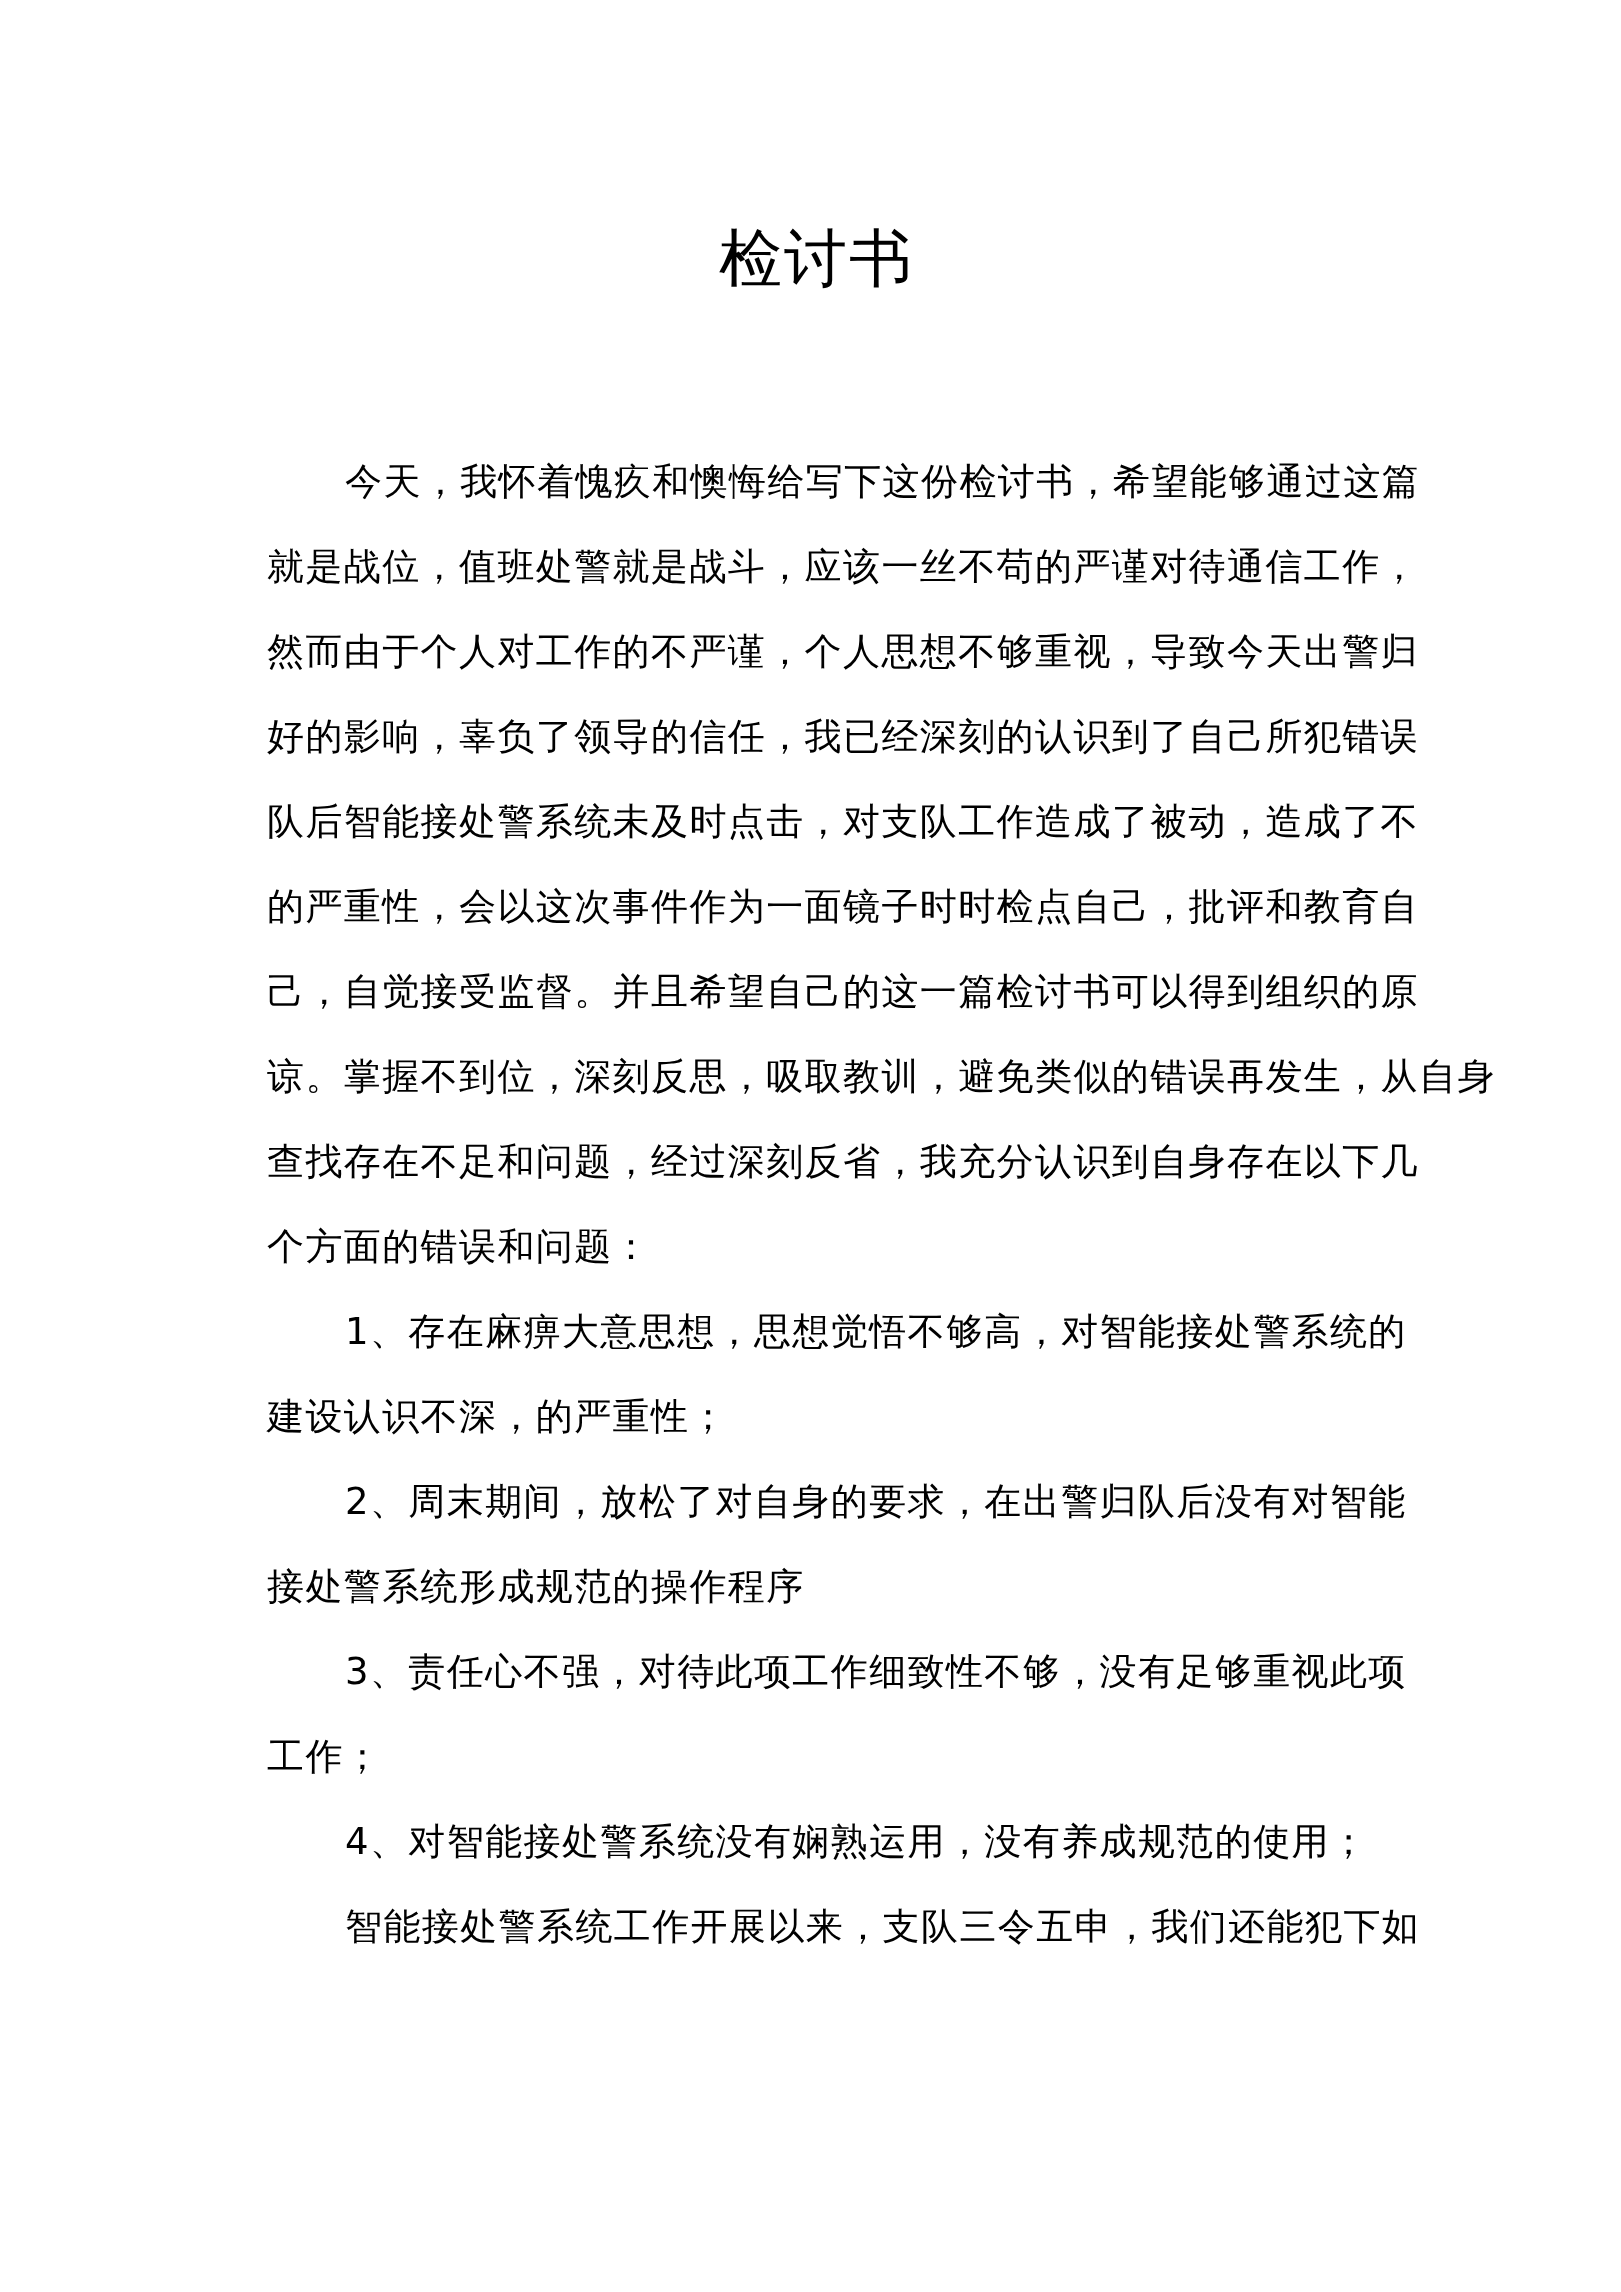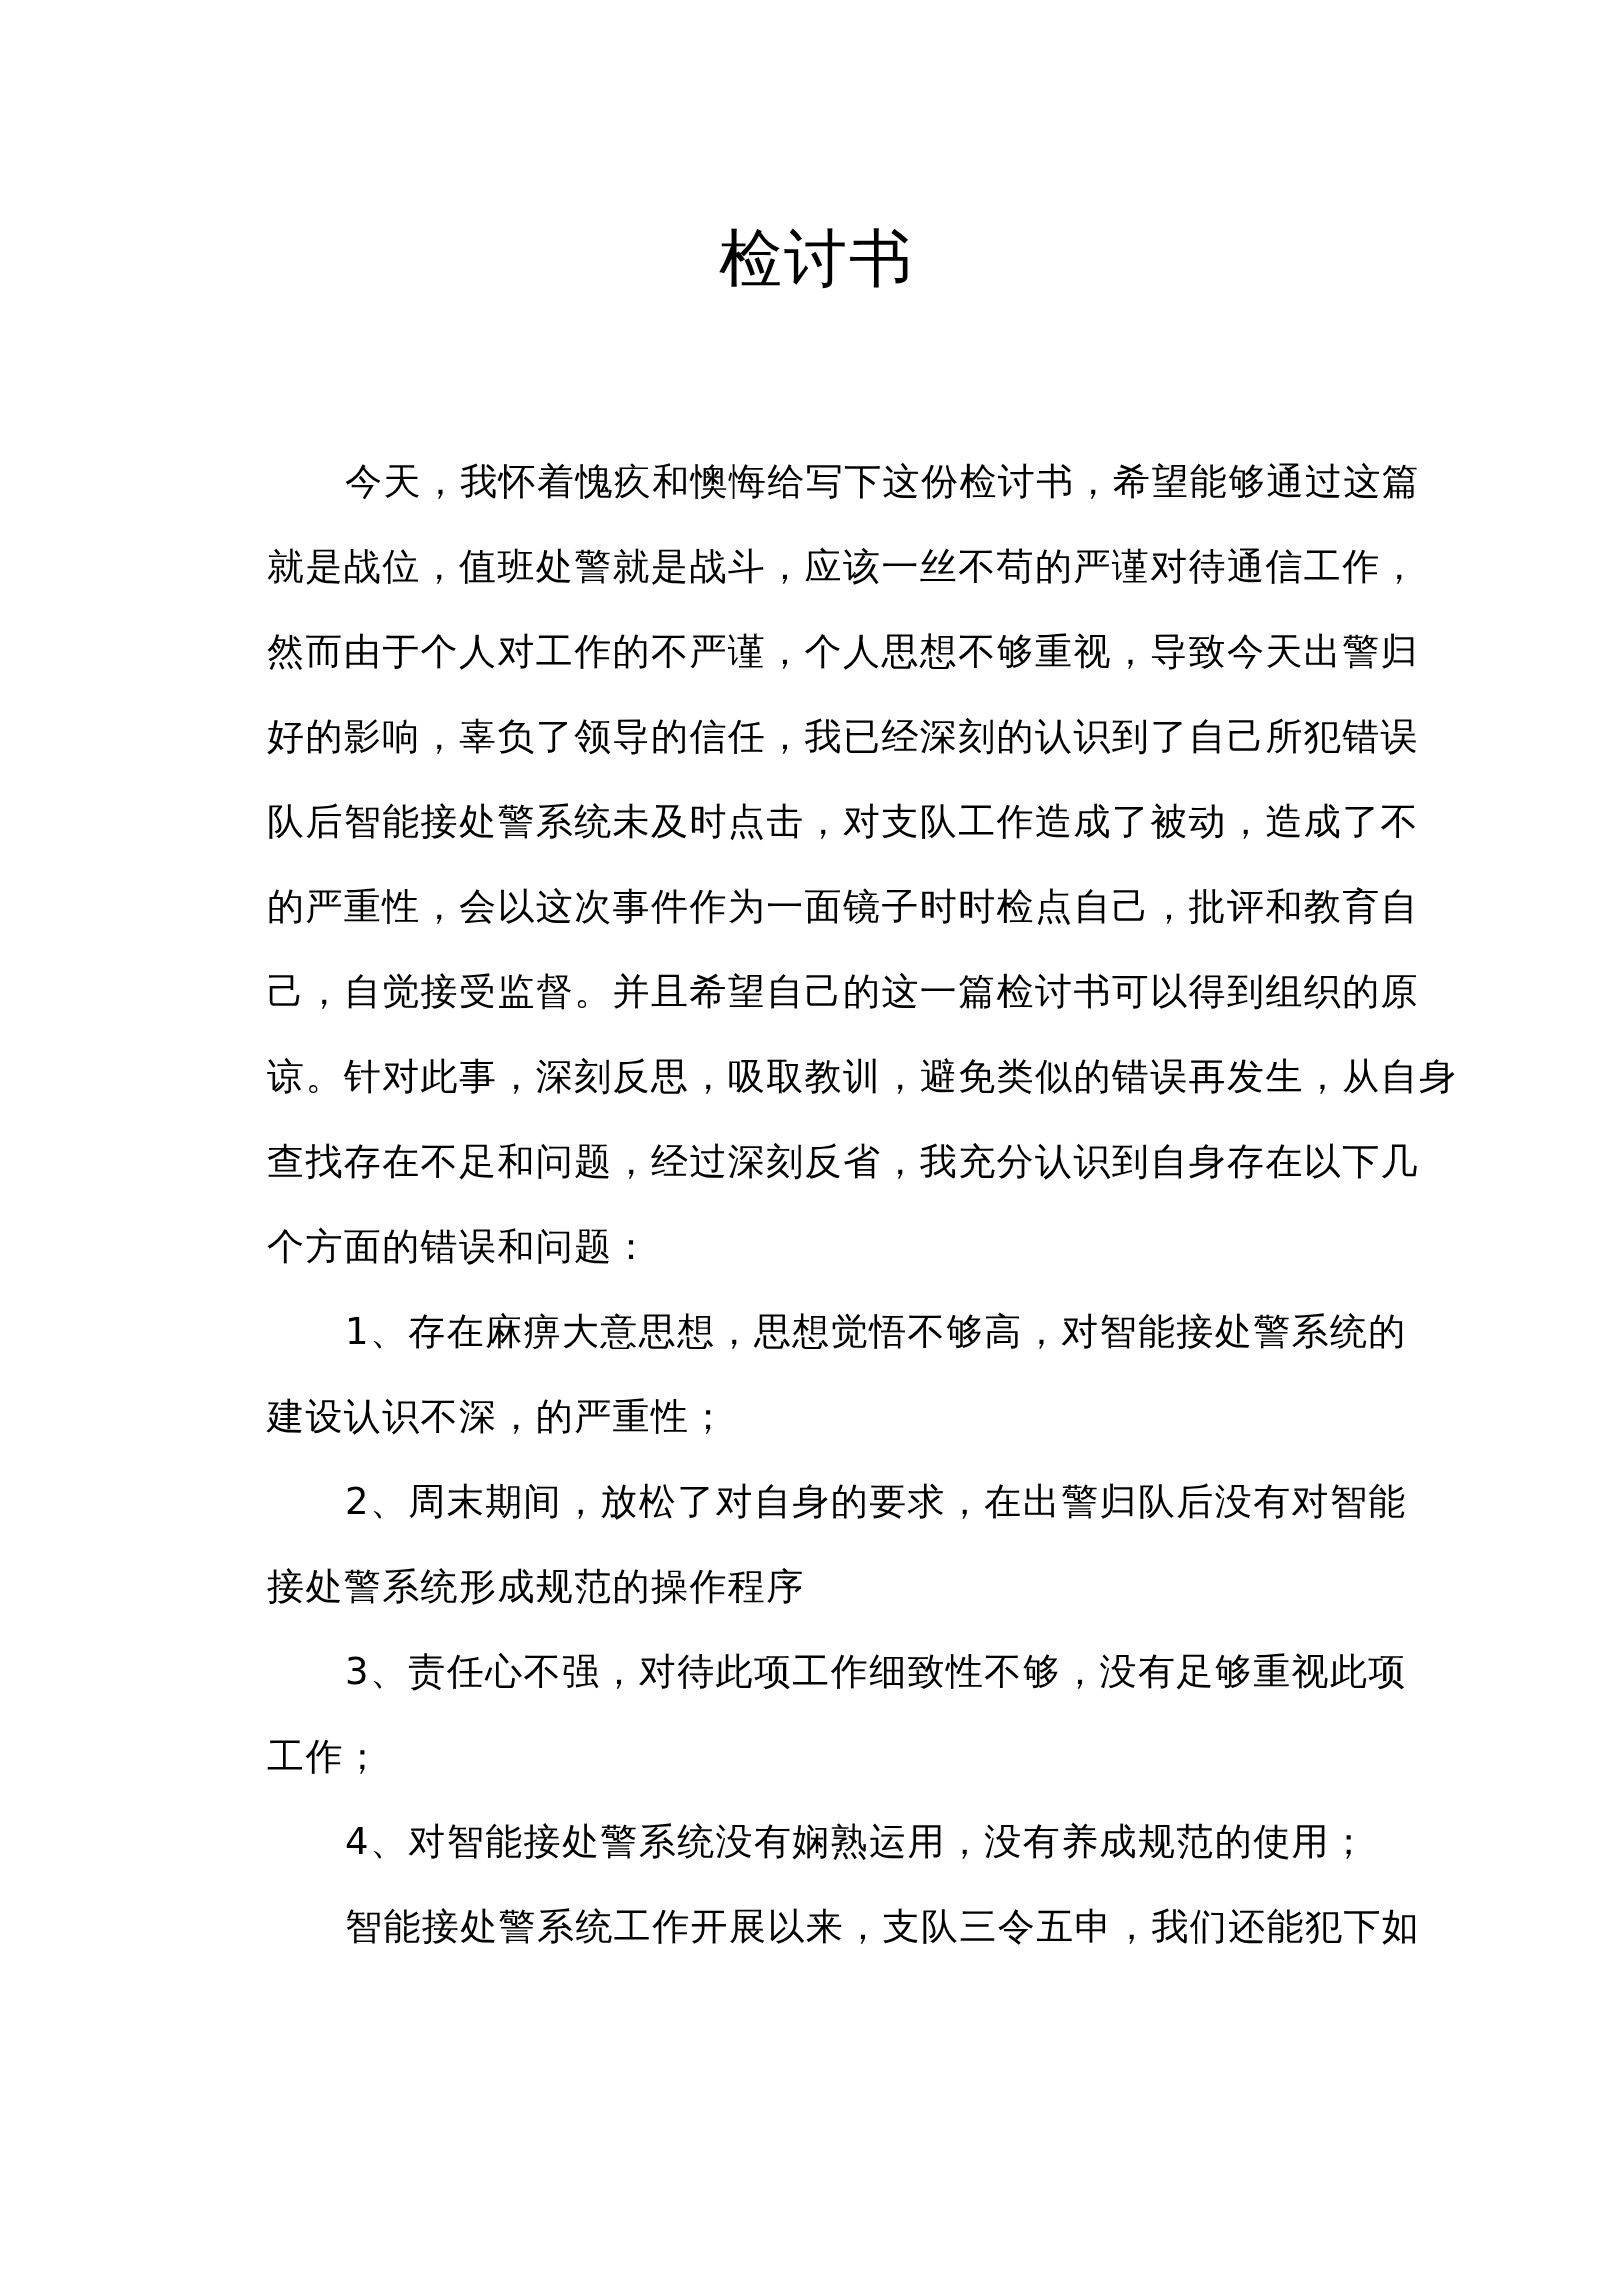--- a/index.html
+++ b/index.html
@@ -63,21 +63,21 @@
   <h1 class="title">检讨书</h1>
 
   <div class="body">
     <span class="line indent">今天，我怀着愧疚和懊悔给写下这份检讨书，希望能够通过这篇</span>
     <span class="line">就是战位，值班处警就是战斗，应该一丝不苟的严谨对待通信工作，</span>
     <span class="line">然而由于个人对工作的不严谨，个人思想不够重视，导致今天出警归</span>
     <span class="line">好的影响，辜负了领导的信任，我已经深刻的认识到了自己所犯错误</span>
     <span class="line">队后智能接处警系统未及时点击，对支队工作造成了被动，造成了不</span>
     <span class="line">的严重性，会以这次事件作为一面镜子时时检点自己，批评和教育自</span>
     <span class="line">己，自觉接受监督。并且希望自己的这一篇检讨书可以得到组织的原</span>
-    <span class="line">谅。针对此事，深刻反思，吸取教训，避免类似的错误再发生，从自身</span>
+    <span class="line">谅。掌握不到位，深刻反思，吸取教训，避免类似的错误再发生，从自身</span>
     <span class="line">查找存在不足和问题，经过深刻反省，我充分认识到自身存在以下几</span>
     <span class="line">个方面的错误和问题：</span>
     <span class="line indent">1、存在麻痹大意思想，思想觉悟不够高，对智能接处警系统的</span>
     <span class="line">建设认识不深，的严重性；</span>
     <span class="line indent">2、周末期间，放松了对自身的要求，在出警归队后没有对智能</span>
     <span class="line">接处警系统形成规范的操作程序</span>
     <span class="line indent">3、责任心不强，对待此项工作细致性不够，没有足够重视此项</span>
     <span class="line">工作；</span>
     <span class="line indent">4、对智能接处警系统没有娴熟运用，没有养成规范的使用；</span>
     <span class="line indent">智能接处警系统工作开展以来，支队三令五申，我们还能犯下如</span>

